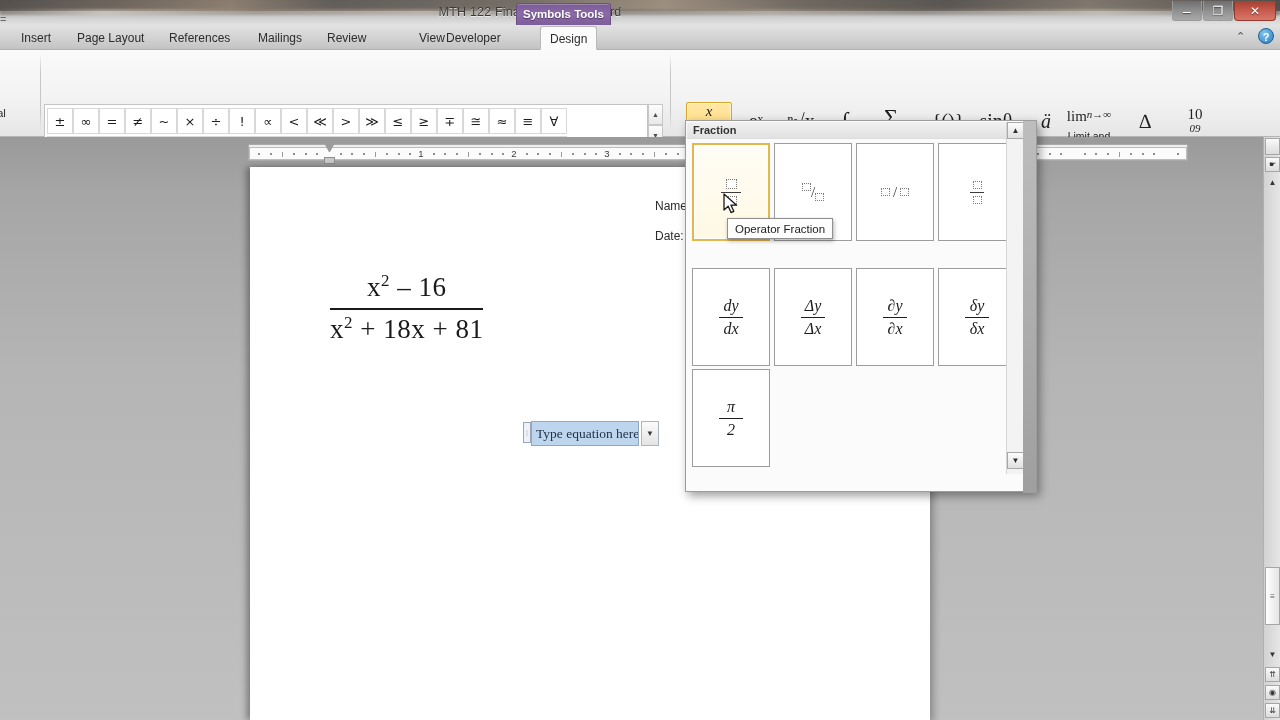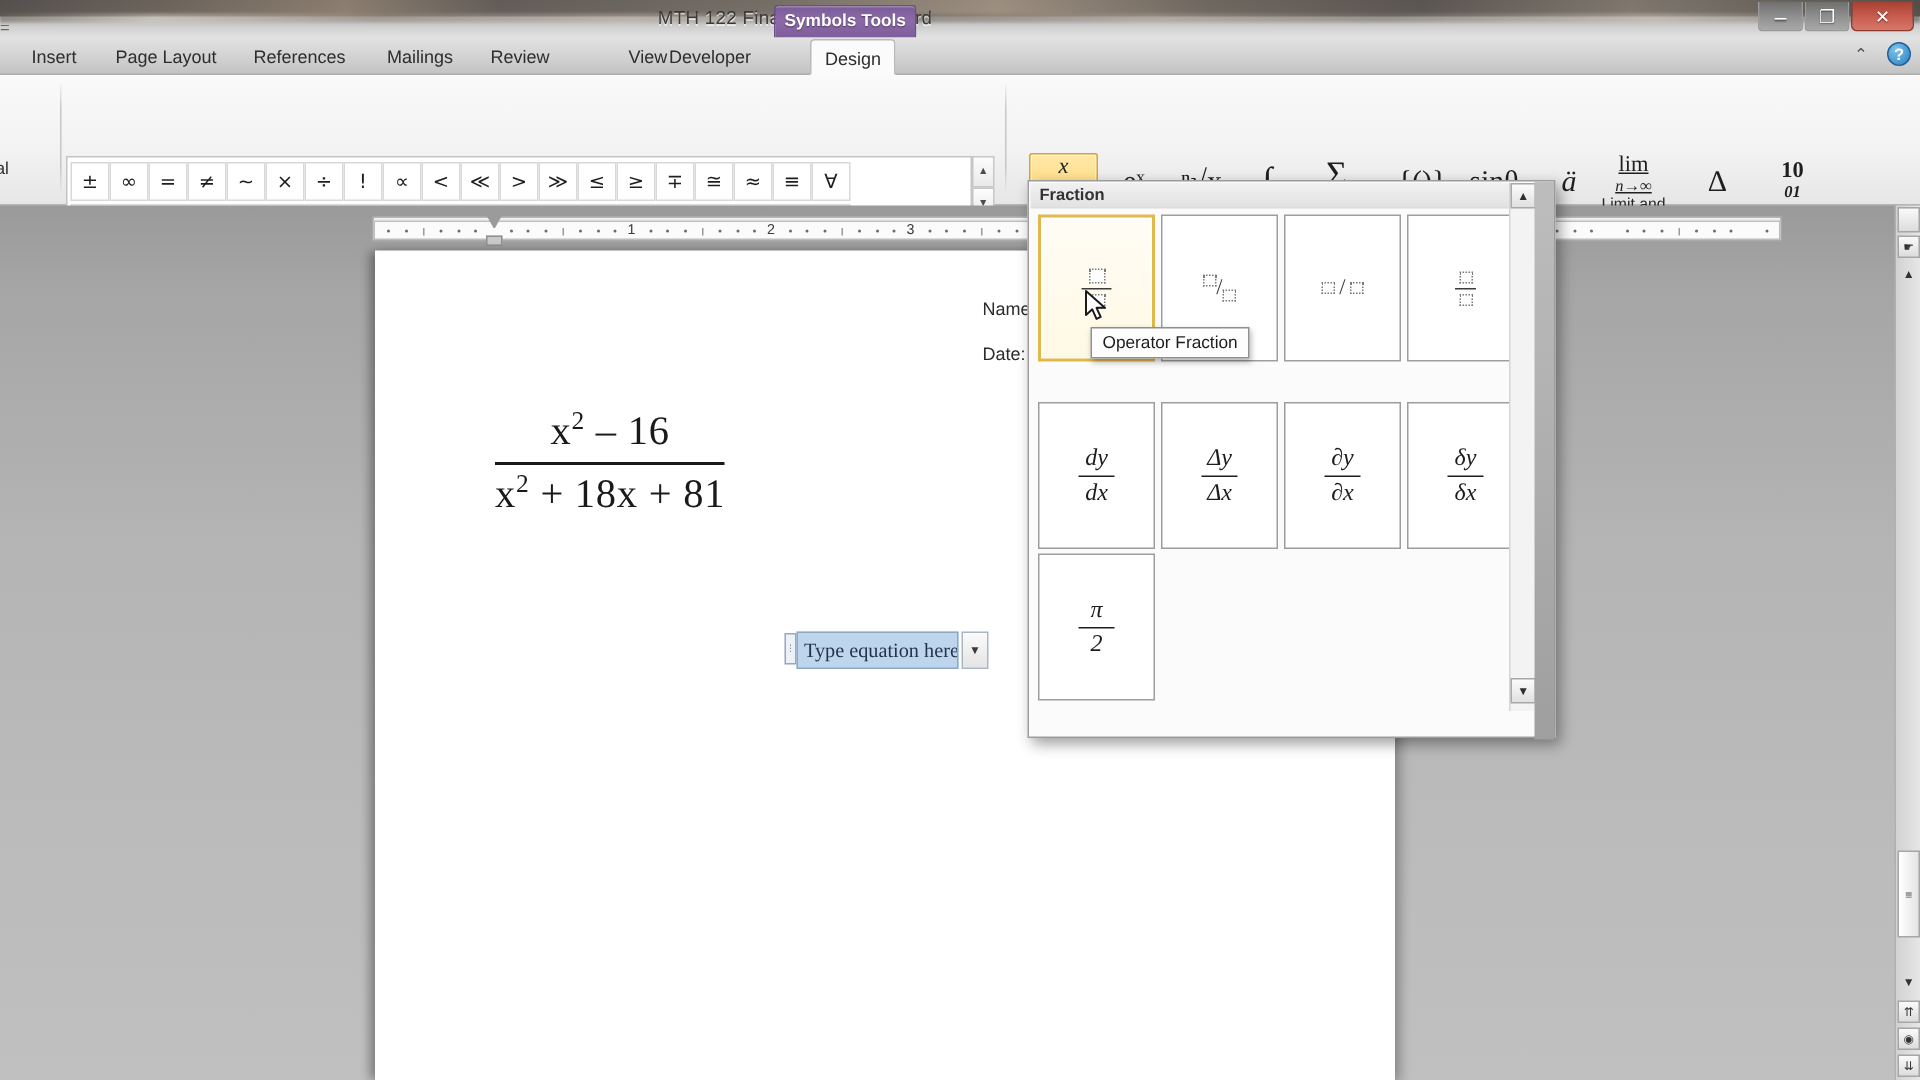--- a/index.html
+++ b/index.html
@@ -479,39 +479,39 @@
         <div class="cap">Function</div>
         <div class="arr">▼</div>
       </div>
       <div class="sbtn-big" style="left: 1023px;">
         <div class="gl" style="font-style: italic;">ä</div>
         <div class="cap">Accent</div>
         <div class="arr">▼</div>
       </div>
       <div class="sbtn-big" style="left: 1066px;">
         <div class="gl">
-          <div style="display:flex;flex-direction:column;align-items:center;line-height:1.05;font-size:15px;text-decoration:underline;">
+          <div style="display:flex;flex-direction:row;line-height:1.05;font-size:15px;">
             <span>lim</span>
             <span style="font-size:11px;font-style:italic;">n→∞</span>
           </div>
         </div>
         <div class="cap">Limit and</div>
         <div class="cap">Log</div>
         <div class="arr">▼</div>
       </div>
       <div class="sbtn-big" style="left: 1122px;">
         <div class="gl">∆</div>
         <div class="cap">Operator</div>
         <div class="arr">▼</div>
       </div>
-      <div class="sbtn-big" style="left: 1172px; font-weight: bold;">
+      <div class="sbtn-big" style="left: 1172px;">
         <div class="gl">
           <div style="display:flex;flex-direction:column;align-items:center;line-height:1.05;font-size:15px;">
             <span>10</span>
-            <span style="font-size:11px;font-style:italic;">01</span>
+            <span style="font-size:11px;font-style:italic;">09</span>
           </div>
         </div>
         <div class="cap">Matrix</div>
         <div class="arr">▼</div>
       </div>
     </div>
 </div>
 <div id="collapse-btn">⌃</div>
 <div id="help-btn">?</div>
 

